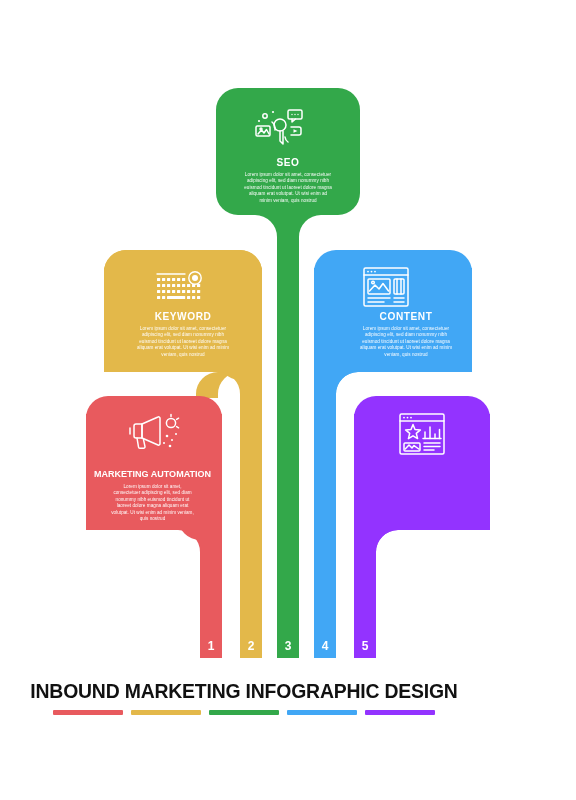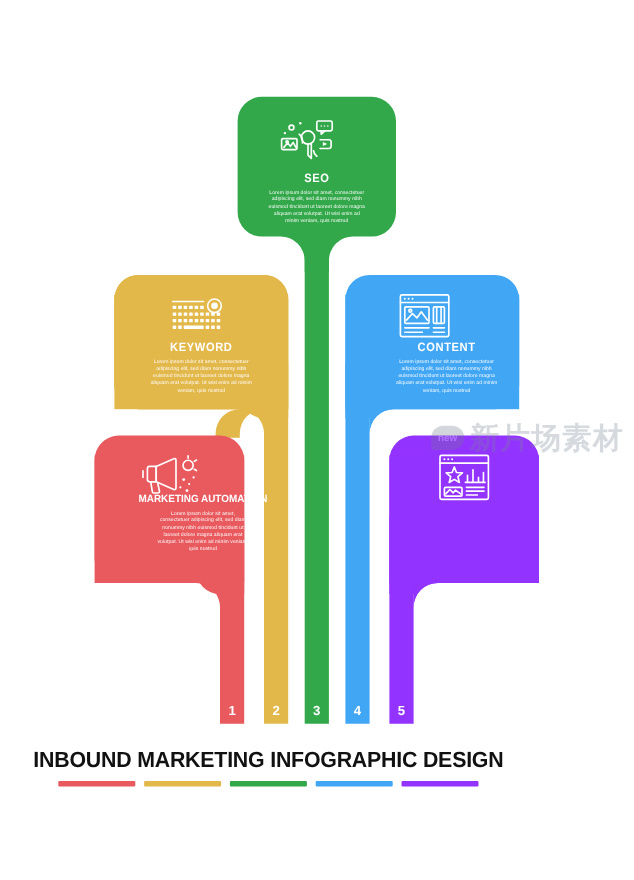--- a/index.html
+++ b/index.html
@@ -356,21 +356,21 @@
   <div class="card-text" style="left:104px; top:310px; width:158px;text-align:center;">
     <div class="card-title">KEYWORD</div>
     <div class="card-body" style="padding:0 32px;">Lorem ipsum dolor sit amet, consectetuer adipiscing elit, sed diam nonummy nibh euismod tincidunt ut laoreet dolore magna aliquam erat volutpat. Ut wisi enim ad minim veniam, quis nostrud</div>
   </div>
 
   <div class="card-text" style="left:314px; top:310px; width:158px;margin-left:13px;">
     <div class="card-title">CONTENT</div>
     <div class="card-body" style="padding:0 32px;">Lorem ipsum dolor sit amet, consectetuer adipiscing elit, sed diam nonummy nibh euismod tincidunt ut laoreet dolore magna aliquam erat volutpat. Ut wisi enim ad minim veniam, quis nostrud</div>
   </div>
 
-  <div class="card-text" style="left:86px; top:448px; width:133px;margin-left:32px;">
+  <div class="card-text" style="left:86px; top:468px; width:133px;">
     <div class="card-title" style="font-size:9.5px; letter-spacing:0px; transform:scaleX(0.95);">MARKETING AUTOMATION</div>
     <div class="card-body" style="padding:0 24px;">Lorem ipsum dolor sit amet, consectetuer adipiscing elit, sed diam nonummy nibh euismod tincidunt ut laoreet dolore magna aliquam erat volutpat. Ut wisi enim ad minim veniam, quis nostrud</div>
   </div>
 
 
   <div class="stem-number" style="left:200px; top:640px;">1</div>
   <div class="stem-number" style="left:240px; top:640px;">2</div>
   <div class="stem-number" style="left:277px; top:640px;">3</div>
   <div class="stem-number" style="left:314px; top:640px;">4</div>
   <div class="stem-number" style="left:354px; top:640px;">5</div>
@@ -379,18 +379,14 @@
     <div id="footer-title">INBOUND MARKETING INFOGRAPHIC DESIGN</div>
     <div id="legend-bars">
       <div class="legend-bar" style="background:#E85A5E;"></div>
       <div class="legend-bar" style="background:#E3B84A;"></div>
       <div class="legend-bar" style="background:#33A84A;"></div>
       <div class="legend-bar" style="background:#41A7F5;"></div>
       <div class="legend-bar" style="background:#9333FF;"></div>
     </div>
   </div>
 
-  <div id="watermark">
-    <div id="watermark-badge">new</div>
-    <div id="watermark-text">新片场素材</div>
-  </div>
 
 </div>
 
 </body></html>

